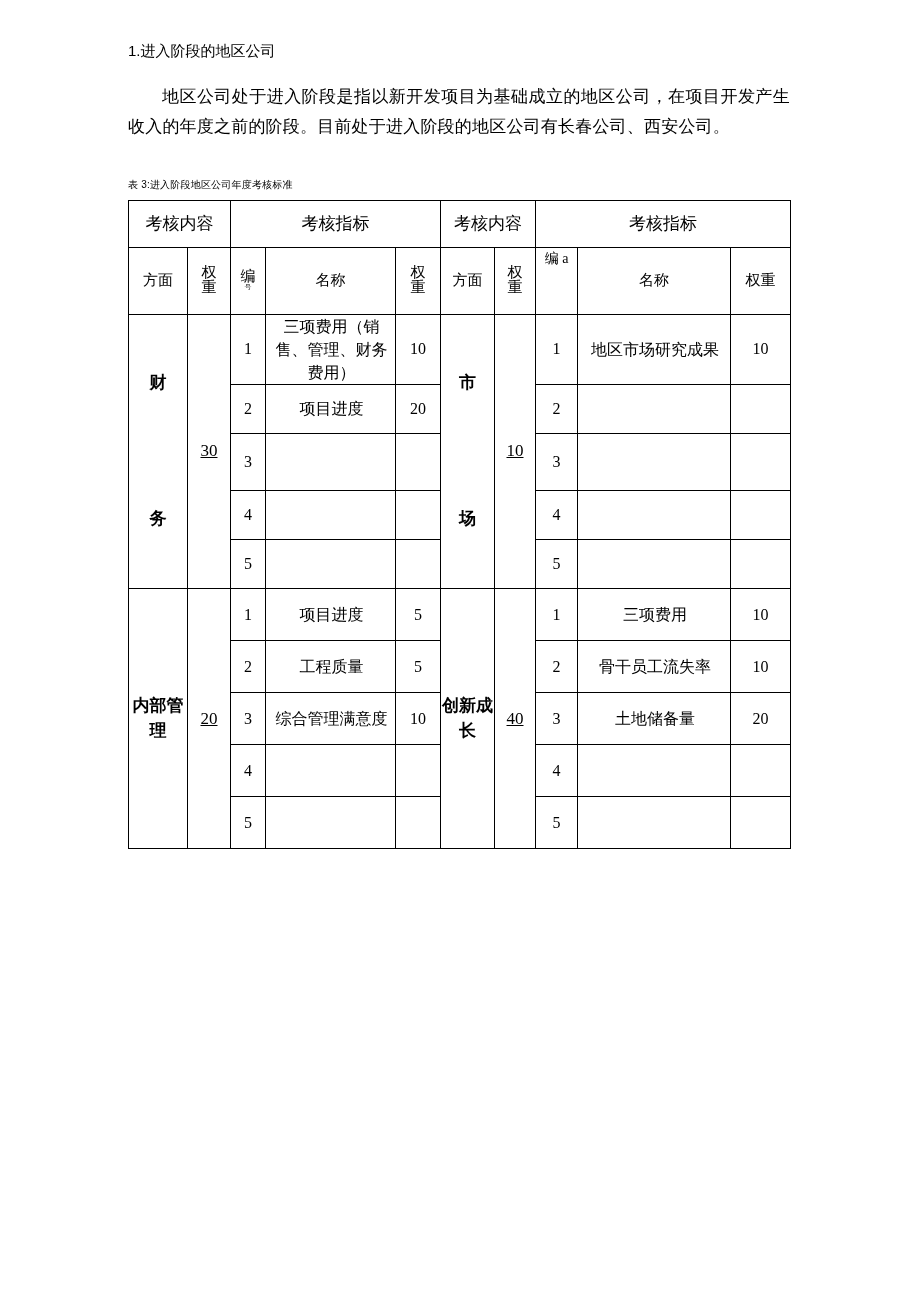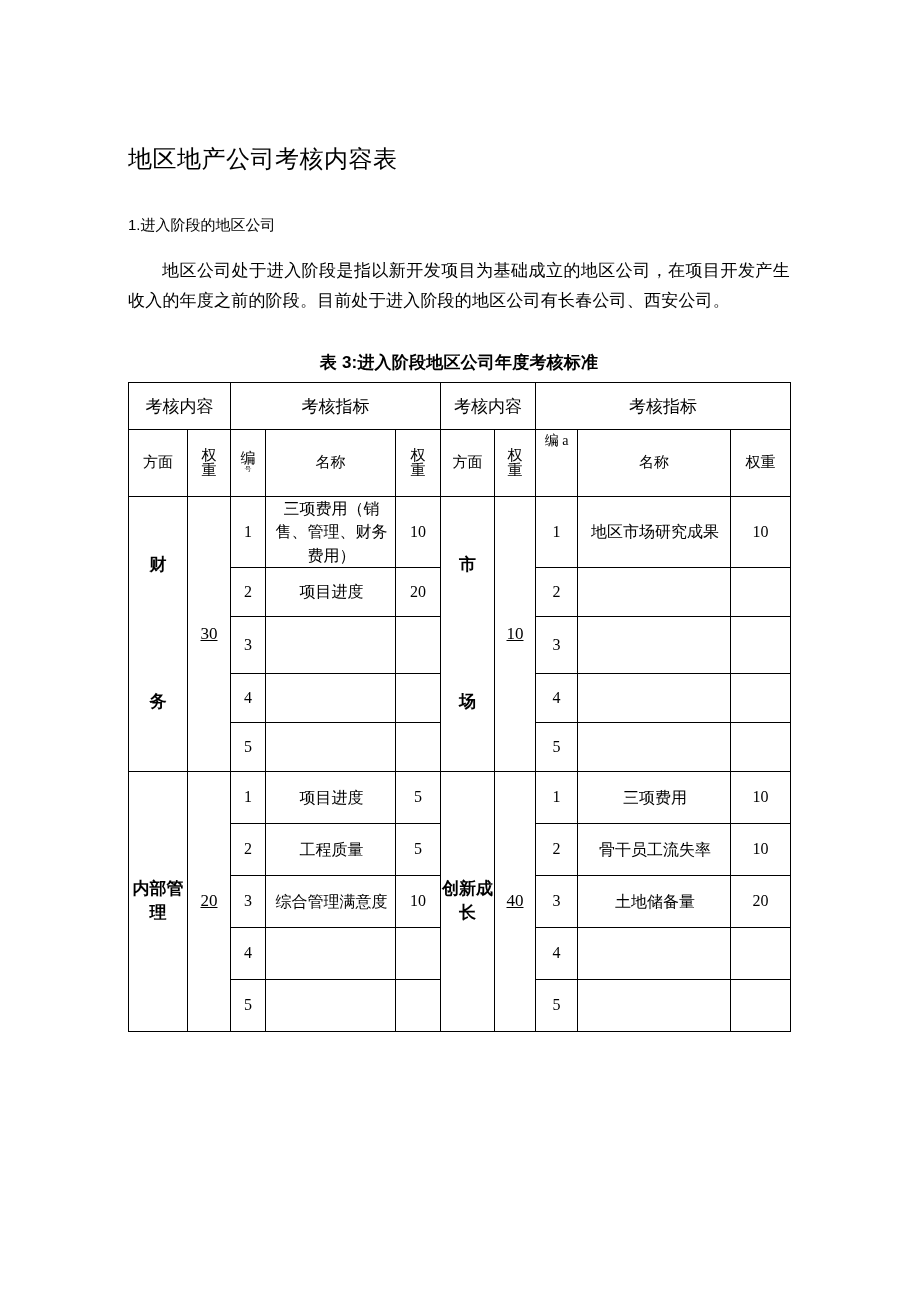--- a/index.html
+++ b/index.html
@@ -63,23 +63,23 @@
     font-weight: 400;
     line-height: 1.2;
     margin: 0;
     padding-top: 42px;
   }
   .para-sec { padding-top: 22px; }
 
   
   .table-caption {
     font-family: "Liberation Sans", "DejaVu Sans", sans-serif;
-    font-size: 17px;
-    font-weight: 700;
-    text-align: center;
+    font-size: 10px;
+    font-weight: 400;
+    text-align: left;
     padding-top: 36px;
     padding-bottom: 8px;
     letter-spacing: 0.2px;
   }
   table.kpi {
     border-collapse: collapse;
     width: 662px;
     table-layout: fixed;
     font-size: 16px;
     border-radius: 11px;
@@ -144,21 +144,20 @@
   tr.r-std  td { height: 48px; }
   tr.r-mid  td { height: 56px; }
   tr.r-b2   td { height: 51px; }
 </style>
 </head>
 <body>
 
 <div class="page">
   <div class="content">
 
-    <h1 class="doc-title">地区地产公司考核内容表</h1>
 
 
 
     <h3 class="h2">1.进入阶段的地区公司</h3>
 
     <p class="para para-sec">地区公司处于进入阶段是指以新开发项目为基础成立的地区公司，在项目开发产生收入的年度之前的阶段。目前处于进入阶段的地区公司有长春公司、西安公司。</p>
 
     <div class="table-caption">表 3:进入阶段地区公司年度考核标准</div>
 
     <table class="kpi">

